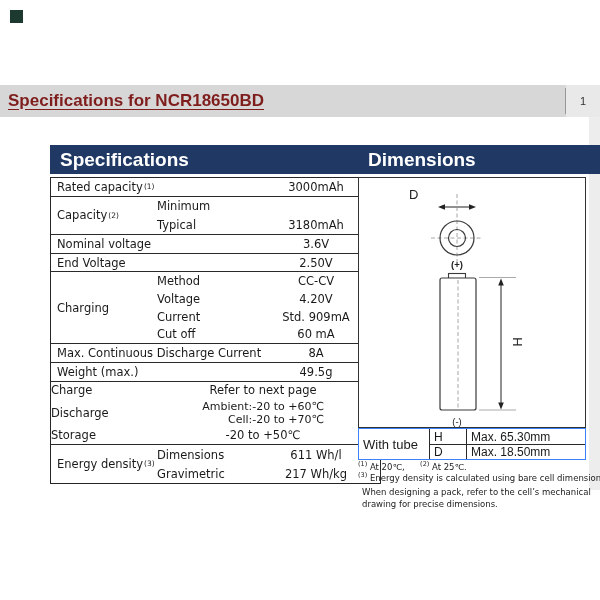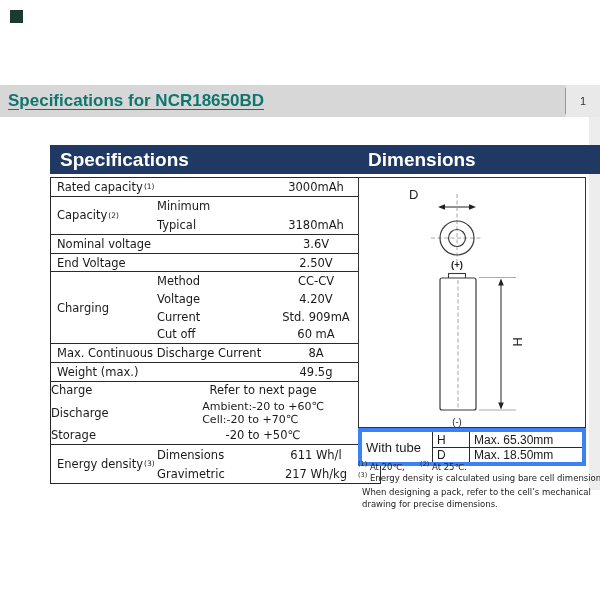--- a/index.html
+++ b/index.html
@@ -11,21 +11,21 @@
   }
   .abs{position:absolute;}
 
   
   .corner-square{left:10px;top:10px;width:13px;height:13px;background:#1d3a31;}
 
   
   .titlebar{left:0;top:85px;width:600px;height:32px;background:#d7d7d7;}
   .titlebar-text{
     position:absolute;left:8px;top:0;height:48px;line-height:32px;
-    font-size:17px;font-weight:bold;color:#0f766e;
+    font-size:17px;font-weight:bold;color:#7f1d1d;
     text-decoration:underline;text-underline-offset:3px;white-space:nowrap;
   }
   .titlebar-divider{position:absolute;left:565px;top:3px;width:1px;height:26px;background:#979797;}
   .page-cell{position:absolute;left:566px;top:0;width:34px;height:32px;background:#e9e9e9;
     text-align:center;line-height:32px;font-size:11px;color:#333;}
 
   .right-strip{left:589px;top:117px;width:11px;height:373px;background:#ededed;}
 
   
   .sec-header{
@@ -44,29 +44,29 @@
   .spec-label-cell{width:106px;flex:0 0 106px;display:flex;align-items:center;
     padding-left:6px;box-sizing:border-box;white-space:nowrap;overflow:visible;}
   .spec-sup{font-size:7.5px;line-height:1;margin-left:1px;}
   .spec-items{flex:1;display:flex;flex-direction:column;justify-content:center;}
   .item-row{display:flex;align-items:center;height:17.7px;}
   .item-row.two-line{height:27px;}
   .spec-row:nth-child(2) .item-row{height:18.7px;}
   .spec-row:nth-child(9) .item-row{height:19.2px;}
   .item-name{width:95px;flex:0 0 95px;white-space:nowrap;}
   .item-value{flex:1;text-align:center;white-space:nowrap;}
-  .val-multi{display:inline-block;text-align:left;line-height:13px;font-size:11px;}
+  .val-multi{display:inline-block;text-align:right;line-height:13px;font-size:11px;}
 
   
   .panel-right-header{left:358px;top:145px;width:252px;}
   .dim-box{left:358px;top:177px;width:228px;height:251px;border:1px solid #333;box-sizing:border-box;background:#fff;}
 
   
   .wt-table{
-    left:358px;top:428px;width:228px;border:4px solid #3b82f6;box-sizing:border-box;
+    left:358px;top:428px;width:228px;border:1px solid #3b82f6;box-sizing:border-box;
     display:grid;grid-template-columns:70px 37px 1fr;grid-template-rows:15px 15px;
     font-size:12px;background:#fff;
   }
   .wt-span{grid-row:1 / span 2;display:flex;align-items:center;padding-left:4px;font-size:13px;}
   .wt-cell{display:flex;align-items:center;padding-left:4px;border-left:1px solid #2a2a2a;box-sizing:border-box;}
   .wt-row2{border-top:1px solid #2a2a2a;}
 
   
   .fn{font-size:8.5px;color:#222;white-space:nowrap;font-family:"DejaVu Sans", sans-serif;}
   .fn sup{font-size:6.5px;}

